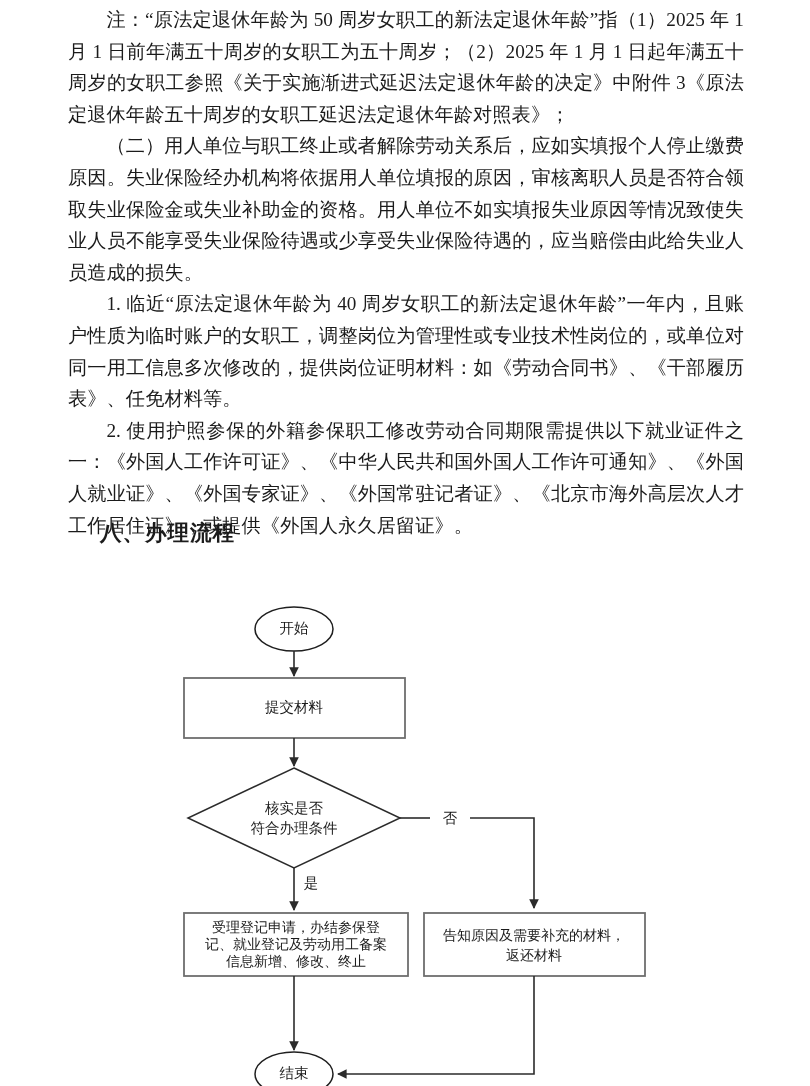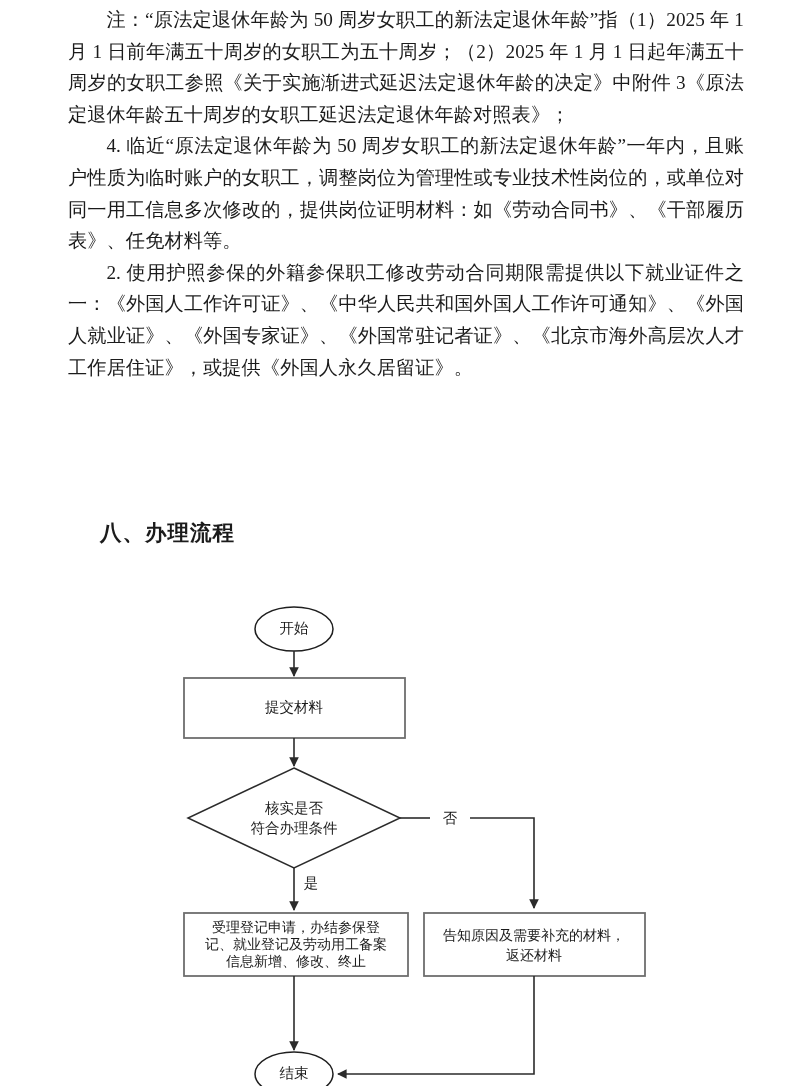--- a/index.html
+++ b/index.html
@@ -102,21 +102,22 @@
     fill: none;
   }
 </style>
 </head>
 <body>
 
 <div class="page">
 
   <div class="text-col">
     <p class="para indent">注：“原法定退休年龄为 50 周岁女职工的新法定退休年龄”指（1）2025 年 1 月 1 日前年满五十周岁的女职工为五十周岁；（2）2025 年 1 月 1 日起年满五十周岁的女职工参照《关于实施渐进式延迟法定退休年龄的决定》中附件 3《原法定退休年龄五十周岁的女职工延迟法定退休年龄对照表》；</p>
-    <p class="para indent">4. 临近“原法定退休年龄为 50 周岁女职工的新法定退休年龄”一年内，且账户性质为临时账户的女职工，调整岗位为管理性或专业技术性岗位的，或单位对同一用工信息多次修改的，提供岗位证明材料：如《劳动合同书》、《干部履历表》、任免材料等。</p>
+    <p class="para indent">（二）用人单位与职工终止或者解除劳动关系后，应如实填报个人停止缴费原因。失业保险经办机构将依据用人单位填报的原因，审核离职人员是否符合领取失业保险金或失业补助金的资格。用人单位不如实填报失业原因等情况致使失业人员不能享受失业保险待遇或少享受失业保险待遇的，应当赔偿由此给失业人员造成的损失。</p>
+    <p class="para indent">1. 临近“原法定退休年龄为 40 周岁女职工的新法定退休年龄”一年内，且账户性质为临时账户的女职工，调整岗位为管理性或专业技术性岗位的，或单位对同一用工信息多次修改的，提供岗位证明材料：如《劳动合同书》、《干部履历表》、任免材料等。</p>
     <p class="para indent">2. 使用护照参保的外籍参保职工修改劳动合同期限需提供以下就业证件之一：《外国人工作许可证》、《中华人民共和国外国人工作许可通知》、《外国人就业证》、《外国专家证》、《外国常驻记者证》、《北京市海外高层次人才工作居住证》，或提供《外国人永久居留证》。</p>
   </div>
 
   <div class="heading">八、办理流程</div>
 
   <div class="flow">
     <svg width="810" height="520" viewBox="0 0 810 520" xmlns="http://www.w3.org/2000/svg">
       <defs>
         <marker id="arrow" viewBox="0 0 10 10" refX="9" refY="5" markerWidth="6" markerHeight="6" orient="auto-start-reverse">
           <path d="M 0 0 L 10 5 L 0 10 z" fill="#2b2b2b"></path>

